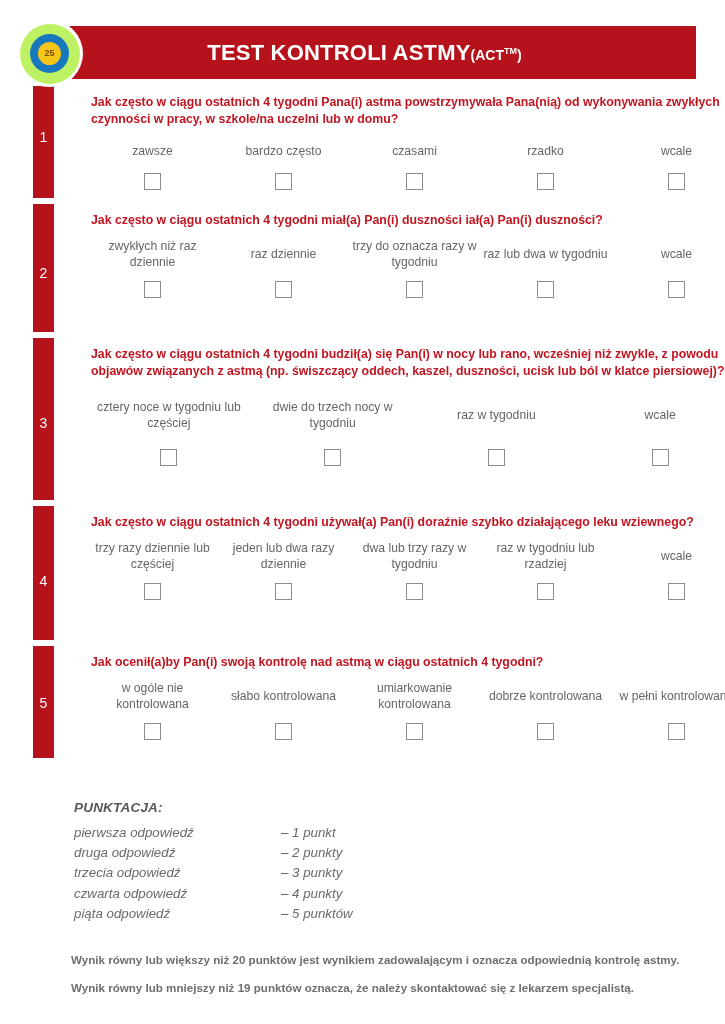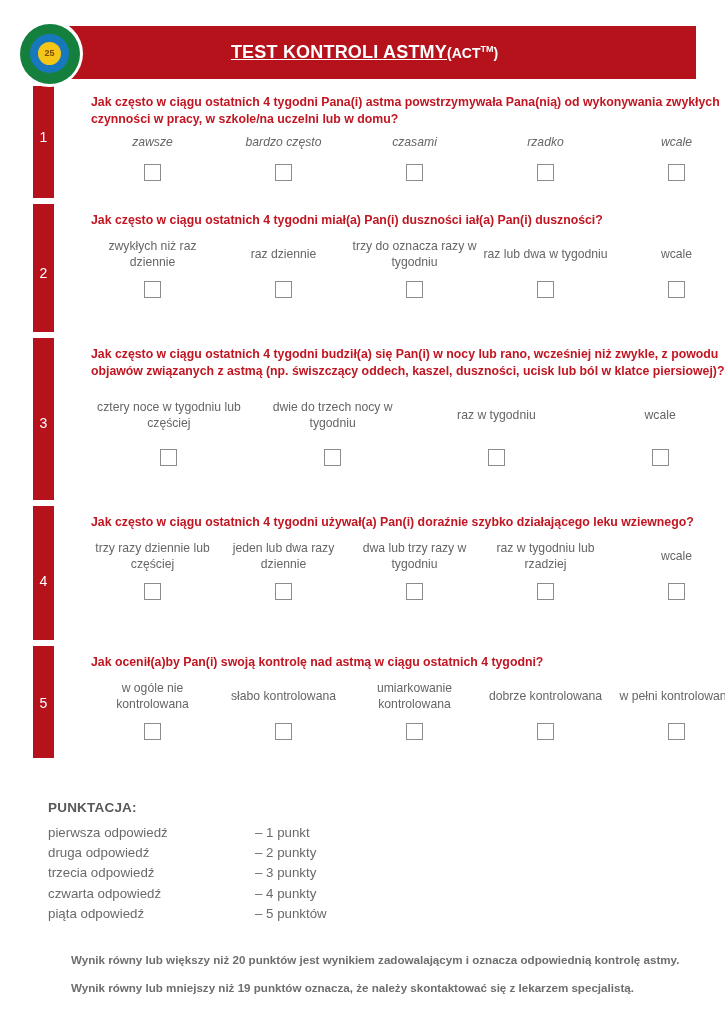--- a/index.html
+++ b/index.html
@@ -37,21 +37,21 @@
   }
   .header-title {
     color: #ffffff;
     font-size: 25px;
     font-weight: bold;
     letter-spacing: 0.2px;
     white-space: nowrap;
     display: flex;
     align-items: baseline;
   }
-  .header-title .main-title { font-size: 18px; text-decoration: underline; }
+  .header-title .main-title { font-size: 22px; }
   .header-title .mark {
     font-size: 14px;
     font-weight: bold;
     letter-spacing: 0;
   }
   .header-title .mark sup {
     font-size: 9px;
     vertical-align: super;
     line-height: 0;
   }
@@ -67,21 +67,21 @@
     background: #ffffff;
     display: flex;
     align-items: center;
     justify-content: center;
     z-index: 5;
   }
   .logo-ring-red {
     width: 60px;
     height: 60px;
     border-radius: 50%;
-    background: #15803d;
+    background: #bef264;
     display: flex;
     align-items: center;
     justify-content: center;
   }
   .logo-ring-blue {
     width: 39px;
     height: 39px;
     border-radius: 50%;
     background: #1878be;
     display: flex;
@@ -170,30 +170,31 @@
   }
   .answer-checkbox {
     width: 17px;
     height: 17px;
     border: 1.6px solid #8c8c8c;
     background: #ffffff;
     box-sizing: border-box;
   }
 
   
-  .lab-h1 .answer-label { height: 19px; margin-top: 0; margin-bottom: 12px; font-style: italic; }
+  .lab-h1 .answer-label { height: 19px; margin-top: 9px; margin-bottom: 12px; }
   .lab-h2 .answer-label { height: 38px; margin-top: 2px; margin-bottom: 8px; }
   .lab-h3 .answer-label { height: 56px; margin-top: 2px; margin-bottom: 6px; }
 
   
   .scoring {
     position: absolute;
-    left: 48px;
+    left: 74px;
     top: 800px;
     width: 420px;
+    font-style: italic;
   }
   .scoring-title {
     font-size: 13.5px;
     font-weight: bold;
     color: #585858;
     margin: 0 0 8px 0;
     letter-spacing: 0.2px;
   }
   .score-row {
     display: flex;

